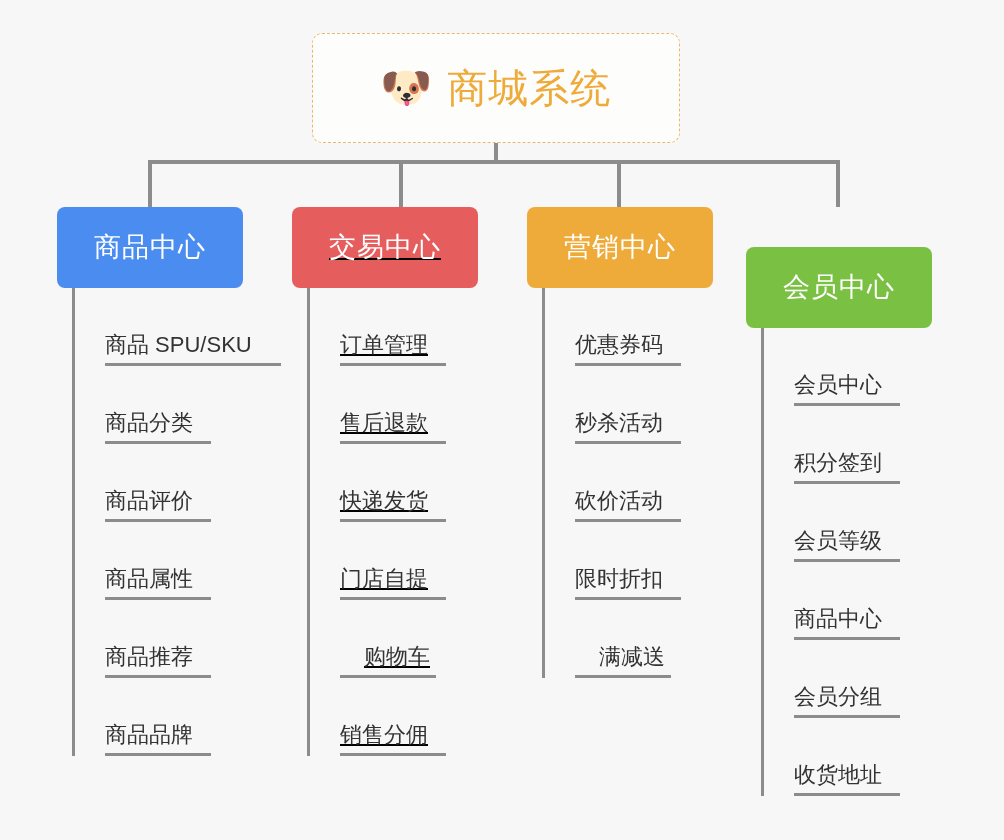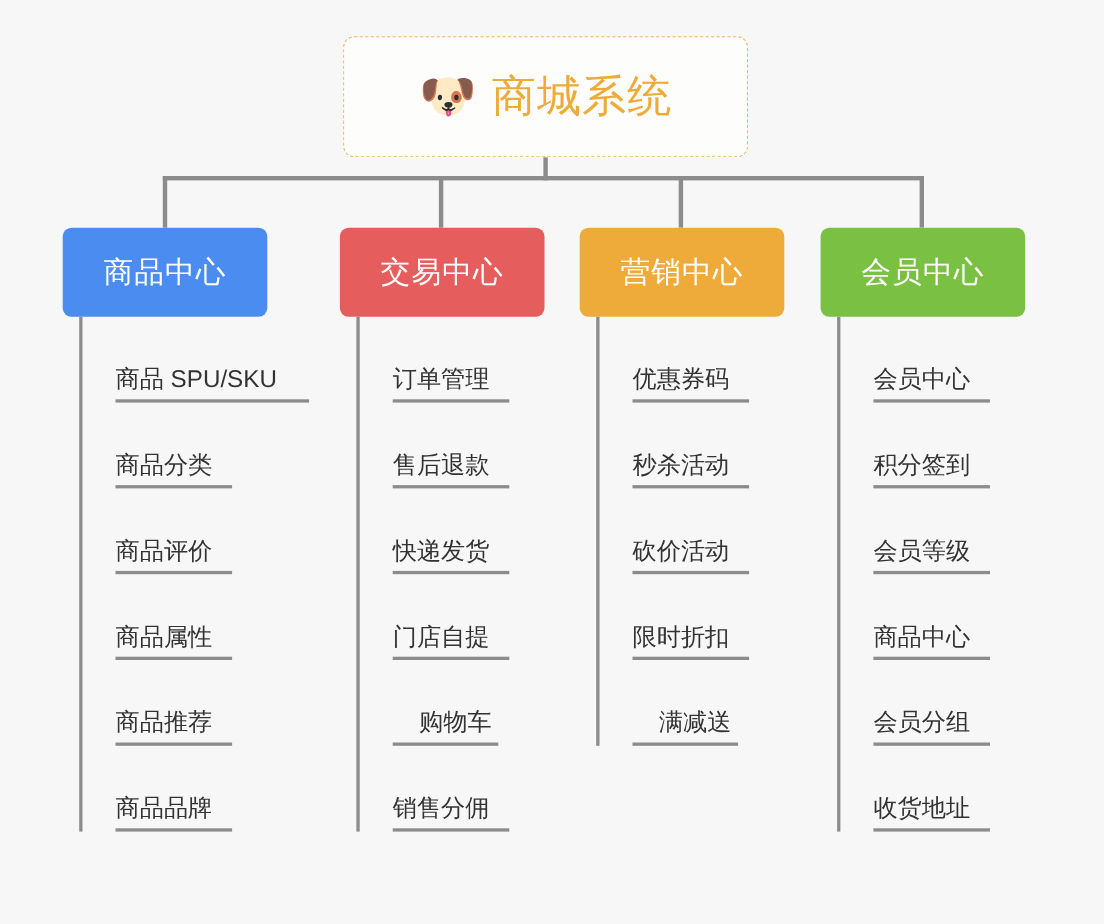--- a/index.html
+++ b/index.html
@@ -123,21 +123,21 @@
         </div>
       <div class="leaf">
           <span class="leaf-label">商品推荐</span>
         </div>
       <div class="leaf">
           <span class="leaf-label">商品品牌</span>
         </div>
     </div>
   </div>
 
-  <div class="col" style="left:309px;">
+  <div class="col" style="left:292px;text-decoration:underline;">
     <div class="col-head" style="background: rgb(230, 93, 93);">
       <span>交易中心</span>
     </div>
     <div class="col-body">
       <div class="leaf">
           <span class="leaf-label">订单管理</span>
         </div>
       <div class="leaf">
           <span class="leaf-label">售后退款</span>
         </div>
@@ -172,21 +172,21 @@
         </div>
       <div class="leaf">
           <span class="leaf-label">限时折扣</span>
         </div>
       <div class="leaf narrow">
           <span class="leaf-label">满减送</span>
         </div>
     </div>
   </div>
 
-  <div class="col" style="left:746px;">
+  <div class="col" style="left:746px;margin-top:40px;">
     <div class="col-head" style="background: rgb(122, 193, 67);">
       <span>会员中心</span>
     </div>
     <div class="col-body">
       <div class="leaf">
           <span class="leaf-label">会员中心</span>
         </div>
       <div class="leaf">
           <span class="leaf-label">积分签到</span>
         </div>

